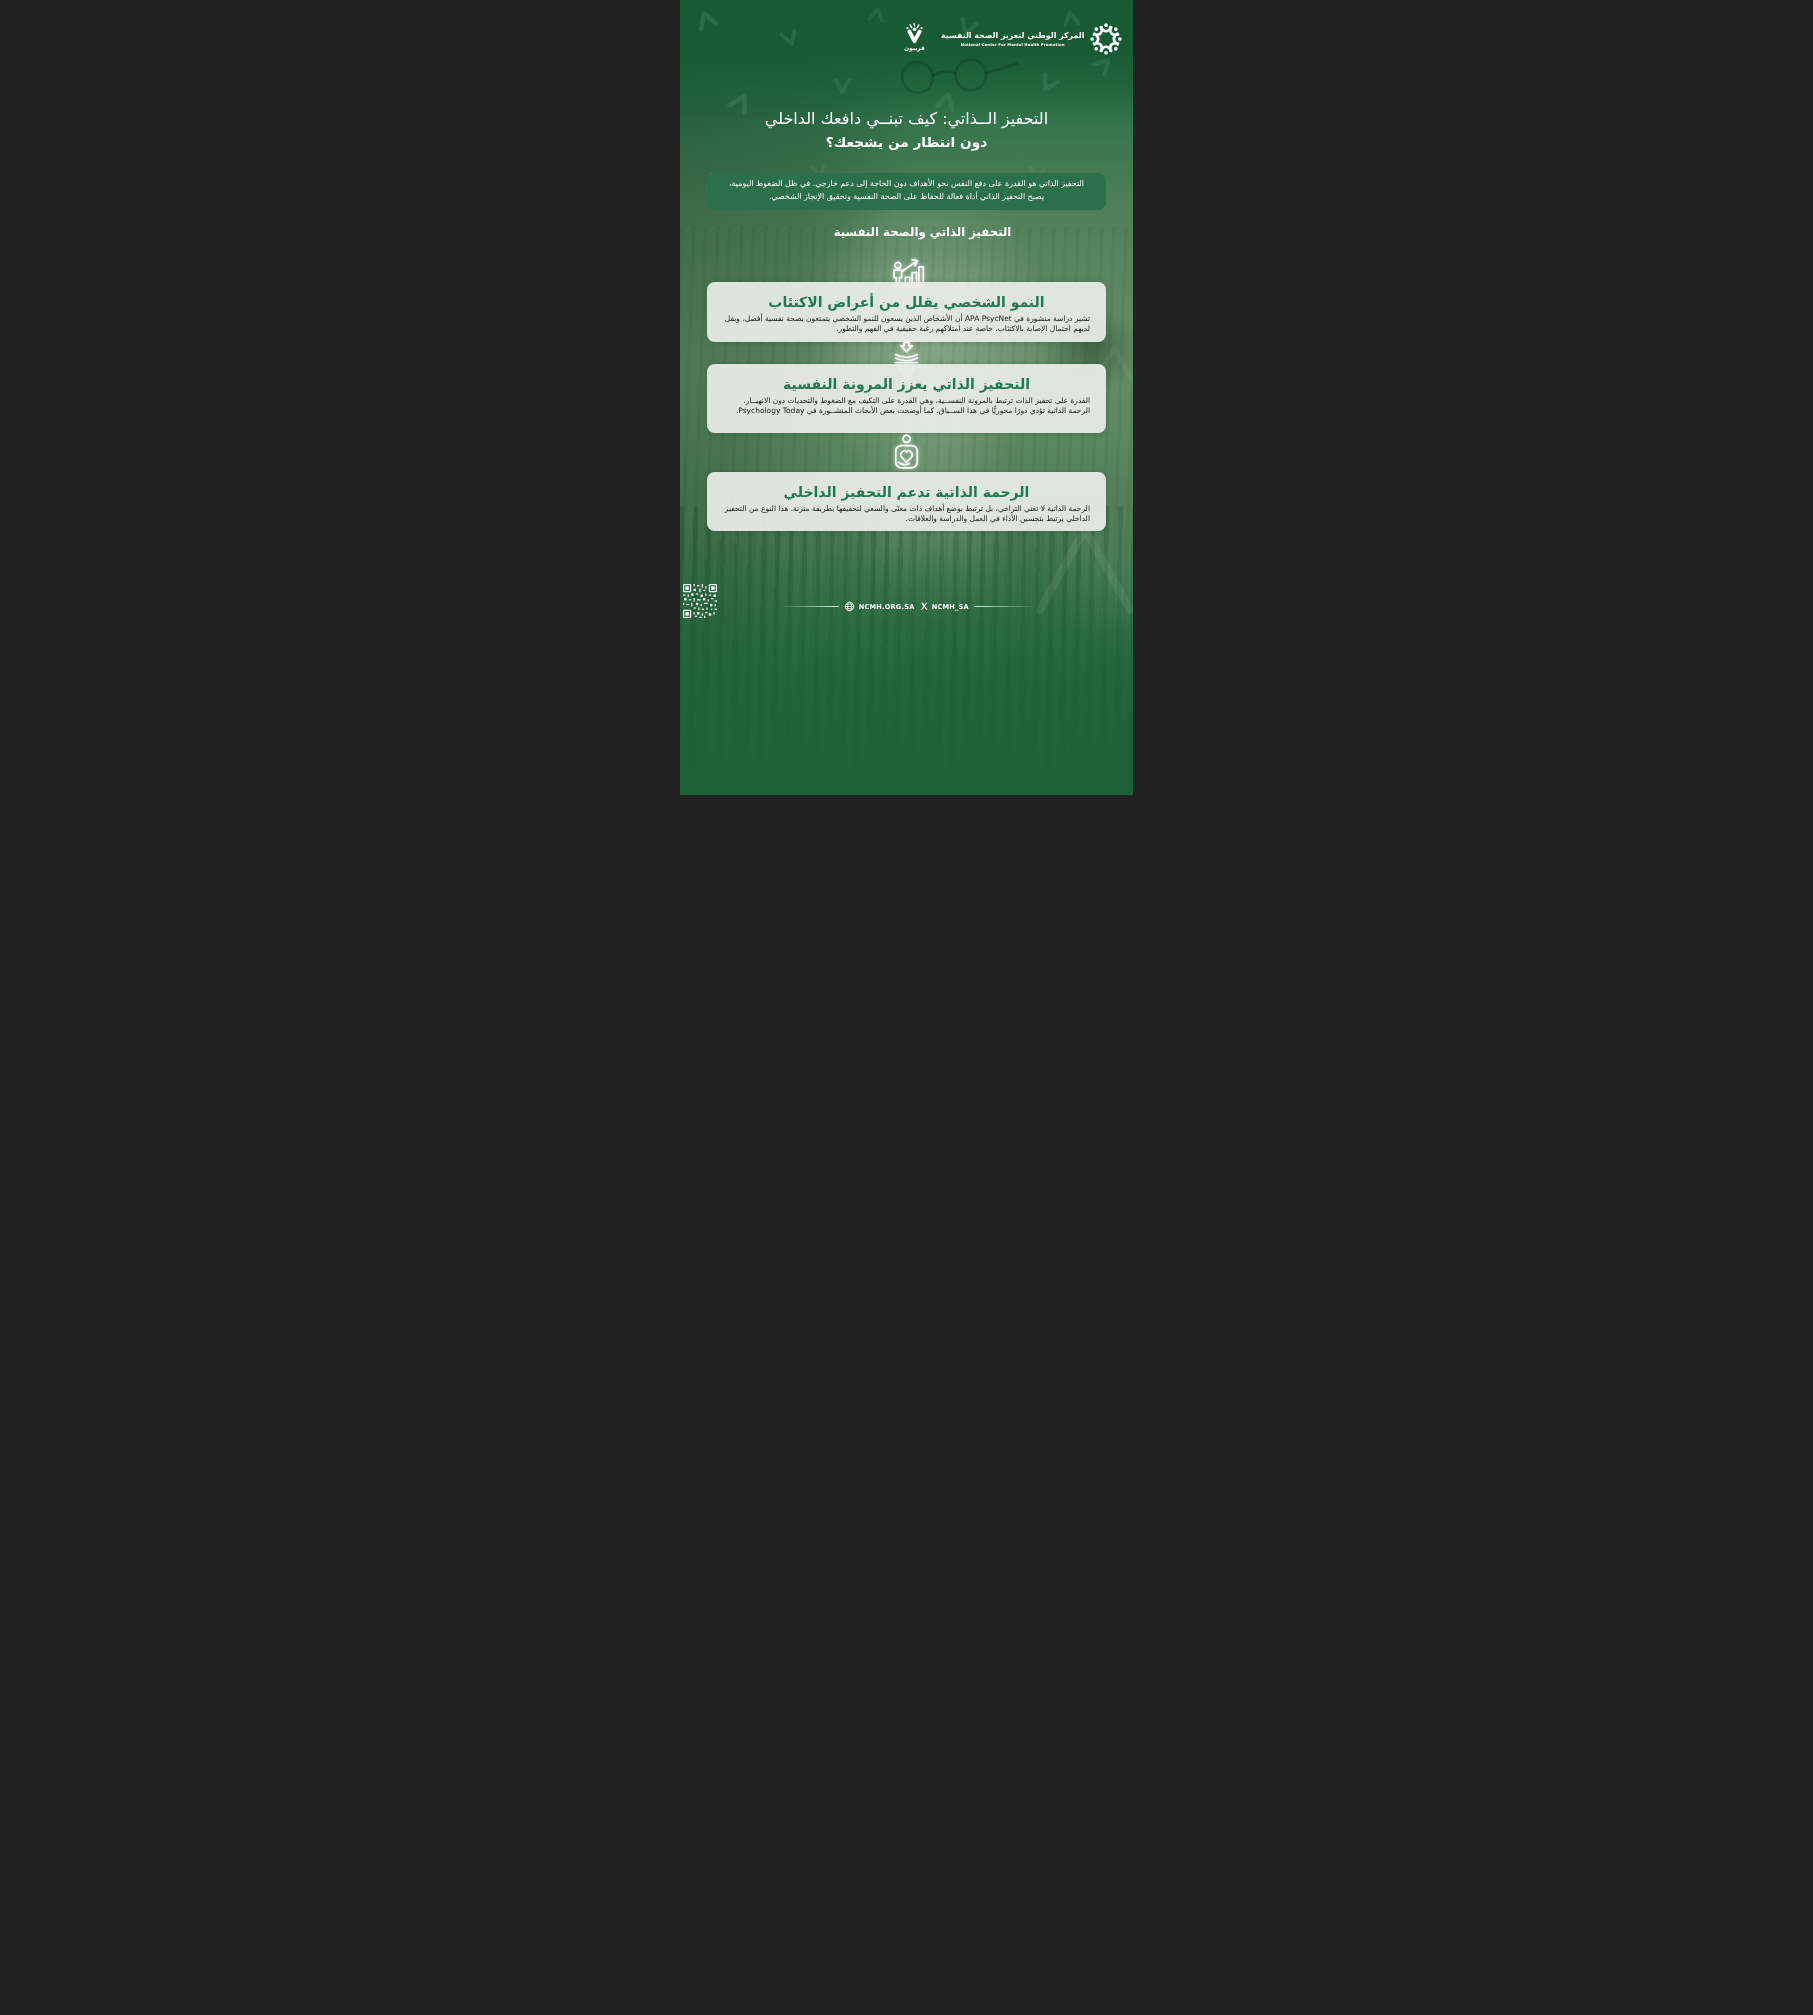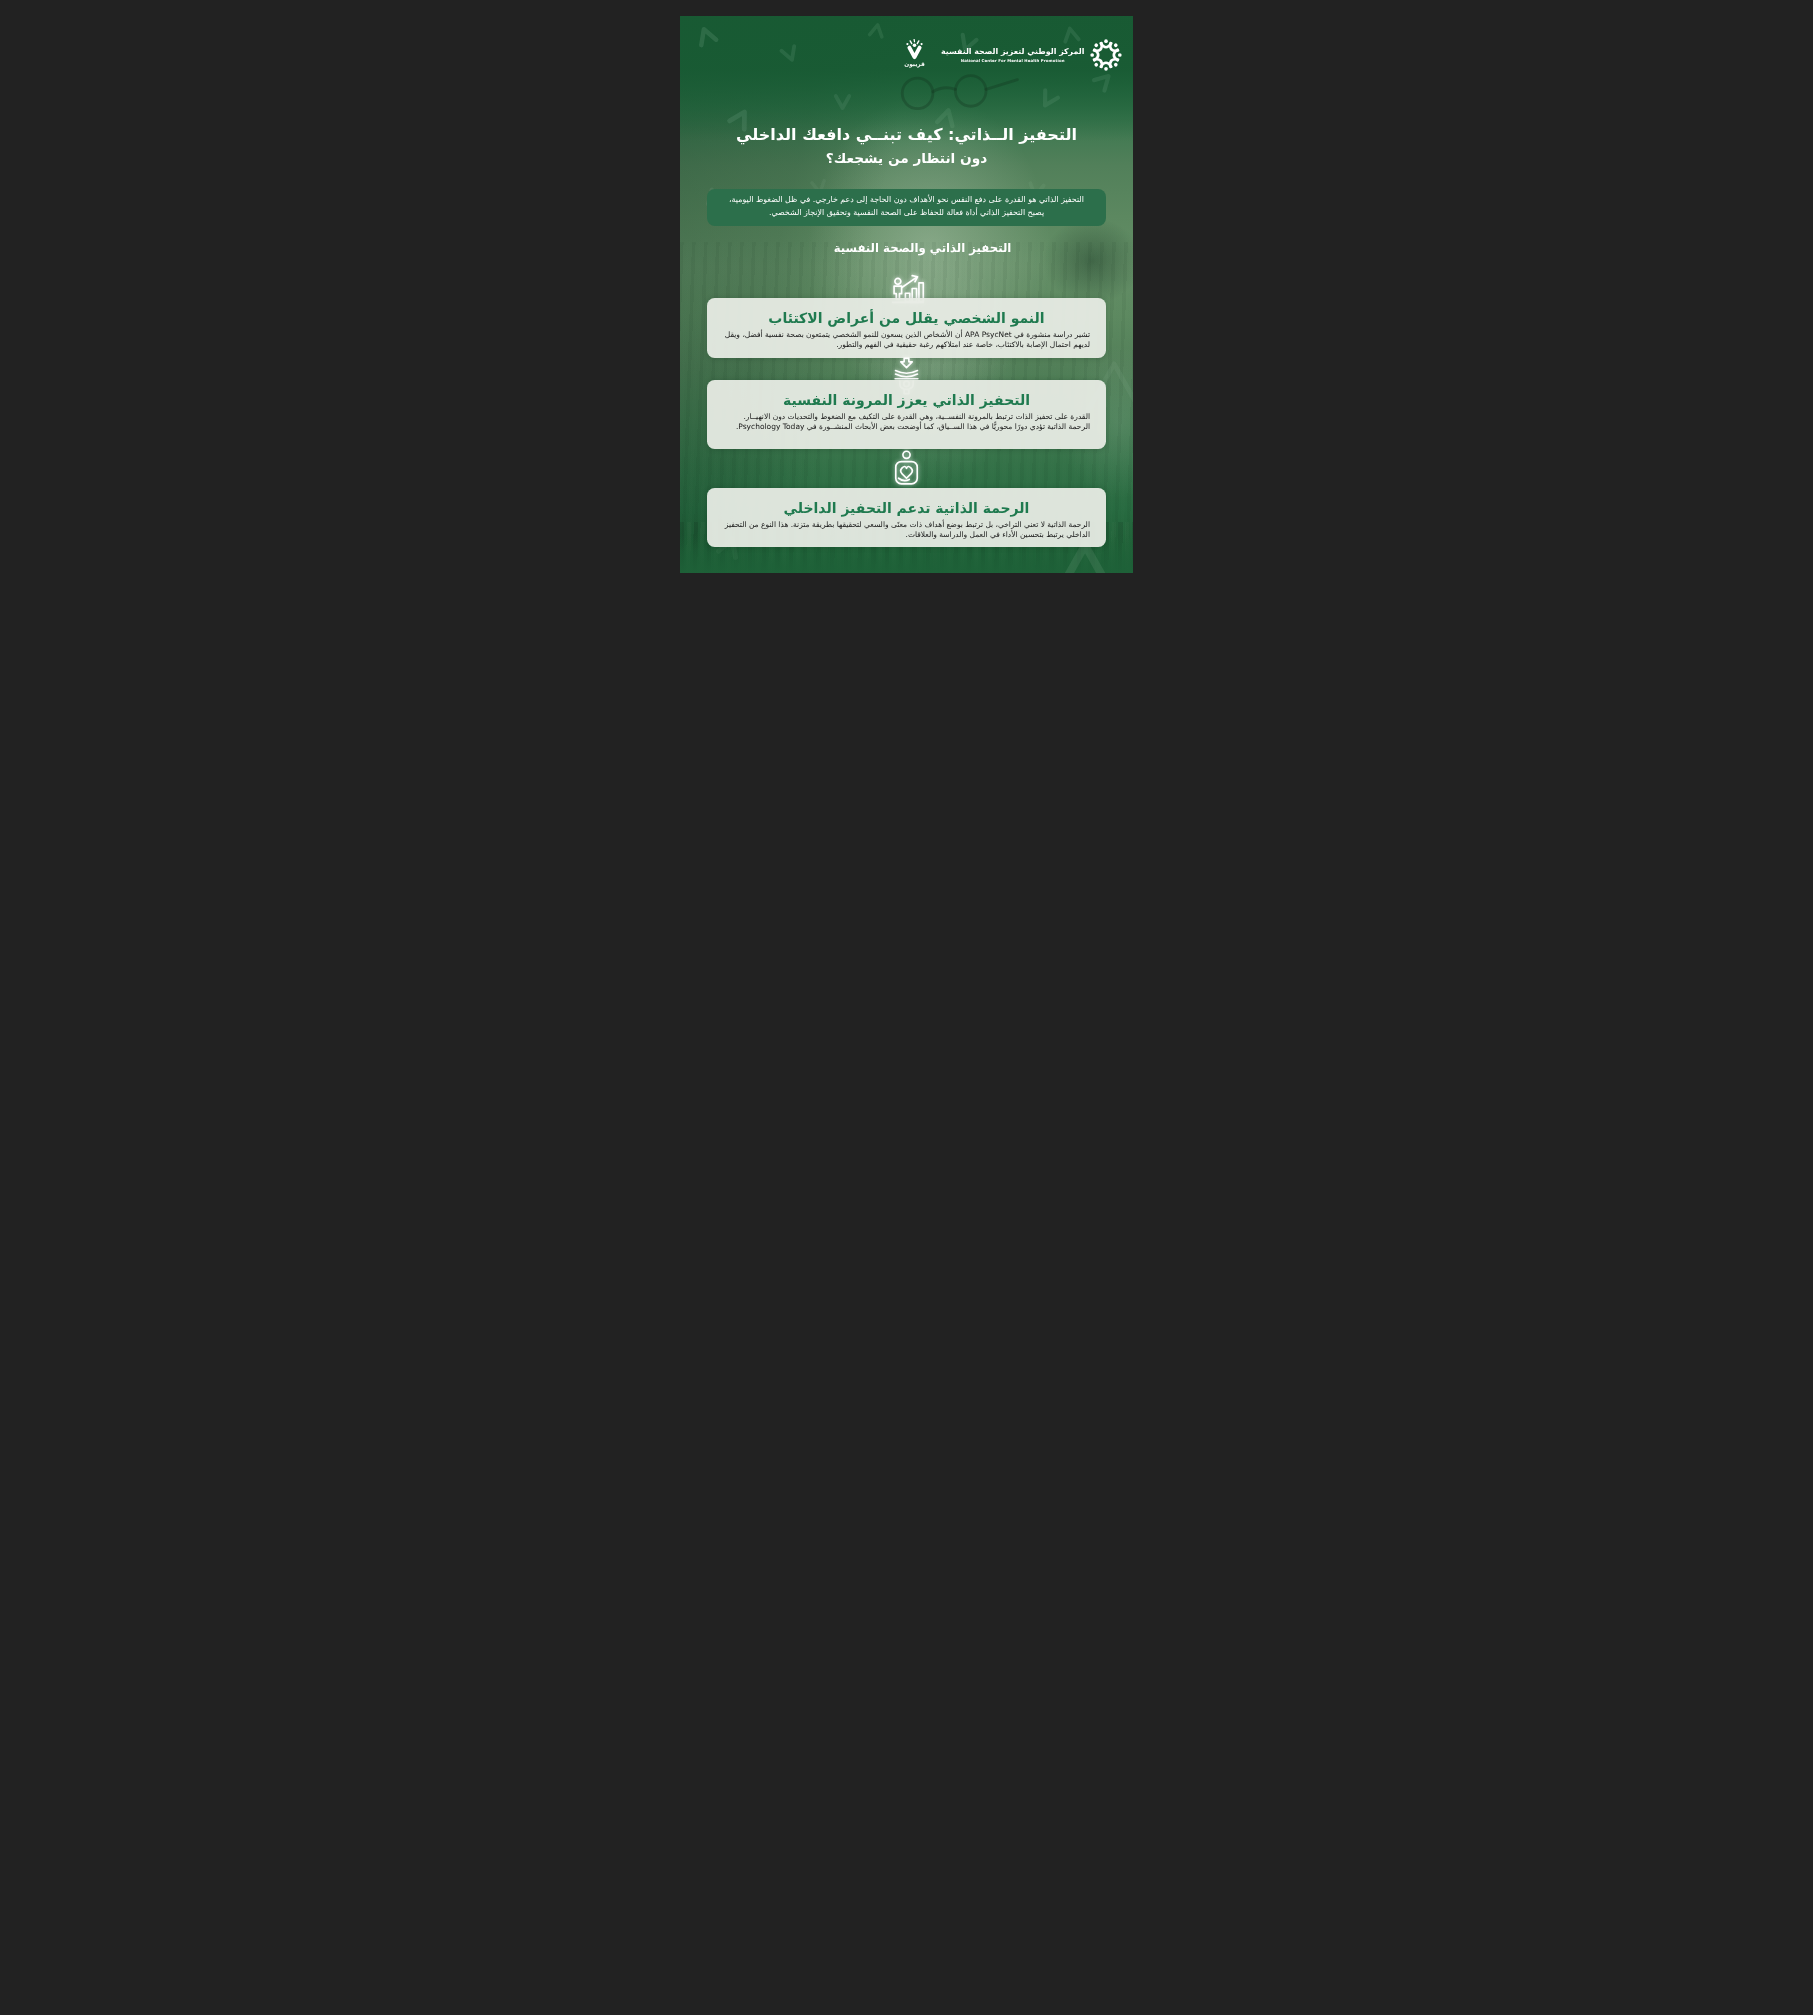--- a/index.html
+++ b/index.html
@@ -1,18 +1,18 @@
 <!DOCTYPE html>
 <html style="font-size:6.4px"><head>
 <meta charset="utf-8">
 <title>NCMH Poster</title>
 <style>
   html,body{margin:0;padding:0;background:#222;}
   .poster{
-    position:relative;width:453px;height:557px;margin:16px auto;overflow:hidden;
+    position:relative;width:453px;height:795px;margin:0 auto;overflow:hidden;
     font-family:"DejaVu Sans",sans-serif;direction:rtl;
     background:
       radial-gradient(169px 218px at 55% 42%, rgba(233,241,227,.28), rgba(233,241,227,0) 72%),
       radial-gradient(121px 161px at 56% 64%, rgba(226,236,221,.16), rgba(226,236,221,0) 70%),
       radial-gradient(69px 60px at 91% 44%, rgba(8,38,22,.38), rgba(8,38,22,0) 72%),
       radial-gradient(85px 109px at 97% 73%, rgba(190,215,195,.15), rgba(190,215,195,0) 70%),
       linear-gradient(103deg, rgba(12,50,30,.30) 0%, rgba(12,50,30,.20) 26%, rgba(12,50,30,0) 42%),
       linear-gradient(180deg,#1e6138 0%,#256a41 6%,#2e7148 12%,#3d7850 19%,#52805a 27%,#5c8860 36%,#648e66 45%,#5d8960 54%,#527f58 63%,#437950 72%,#337147 81%,#276a40 89%,#206238 95%,#1c5d35 100%);
   }
   .layer{position:absolute;left:0;right:0;pointer-events:none;}
@@ -30,21 +30,21 @@
   .ncmh-lockup{display:flex;align-items:center;gap:4px;}
   .ncmh-text{text-align:center;min-width:130px;}
   .ncmh-ar{font-size:7.9px;font-weight:bold;line-height:1.25;}
   .ncmh-en{font-size:3.9px;font-weight:bold;letter-spacing:0.1px;margin-top:1.2px;}
   .qareebon{margin-right:16px;margin-top:0.8px;display:flex;flex-direction:column;align-items:center;gap:0.4px;}
   .qareebon-label{font-size:5.8px;font-weight:bold;}
 
   .glow{filter:drop-shadow(0 0 2px rgba(255,255,255,.75));}
 
   .title{position:absolute;top:109px;left:0;right:0;text-align:center;color:#fff;}
-  .title-l1{font-size:16px;font-weight:bold;}
+  .title-l1{font-size:16px;font-weight:normal;}
   .title-l2{font-size:13.7px;font-weight:bold;margin-top:6.4px;}
 
   .intro{position:absolute;top:173px;right:27px;left:27px;box-sizing:border-box;min-height:37px;
     background:#2c6f4b;border-radius:8px;color:#fff;text-align:center;
     font-size:7.9px;line-height:1.58;padding:5.2px 13.7px;}
 
   .section-title{position:absolute;top:225px;left:0;right:0;text-align:center;color:#fff;font-size:11.7px;font-weight:bold;padding-left:32px;}
 
   .icon-wrap{position:absolute;left:0;right:0;display:flex;justify-content:center;}
   .icon1{top:257px;} .icon2{top:341px;} .icon3{top:434px;}

